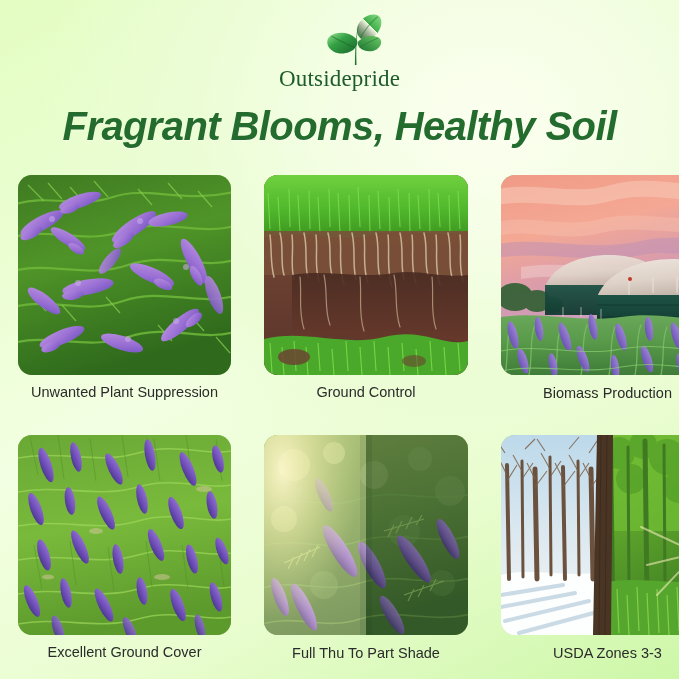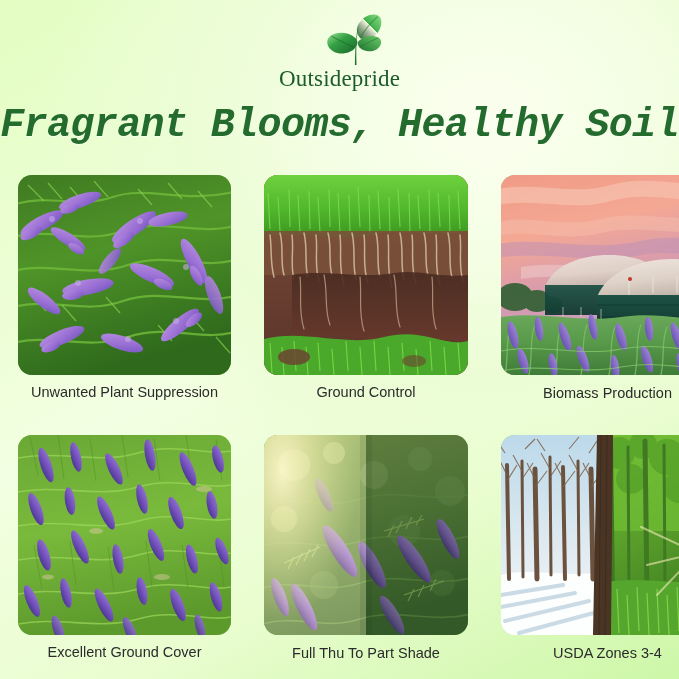--- a/index.html
+++ b/index.html
@@ -59,21 +59,21 @@
     margin-top: 1px;
   }
 
   
   .headline {
     position: absolute;
     top: 104px;
     left: 0;
     width: 679px;
     text-align: center;
-    font-family: Liberation Mono, monospace;
+    font-family: Liberation Sans, sans-serif;
     font-size: 40px;
     font-weight: 700;
     font-style: italic;
     letter-spacing: -0.6px;
     color: #246b2e;
     line-height: 1.12;
     text-shadow: 0 1px 0 rgba(255,255,255,.55);
   }
 
   
@@ -780,17 +780,17 @@
             </g>
             <circle cx="198" cy="118" r="15" fill="#fffdf0" opacity=".9"></circle>
           </g>
 
           <path d="M96 0 L112 0 L110 200 L92 200 Z" fill="#4a3524"></path>
           <g stroke="#35251a" stroke-width="1" opacity=".6">
             <path d="M100 0 L98 200 M106 0 L104 200"></path>
           </g>
         </svg>
       </div>
-      <div class="caption">USDA Zones 3-4</div>
+      <div class="caption">USDA Zones 3-3</div>
     </div>
 
   </div>
 </div>
 
 </body></html>

